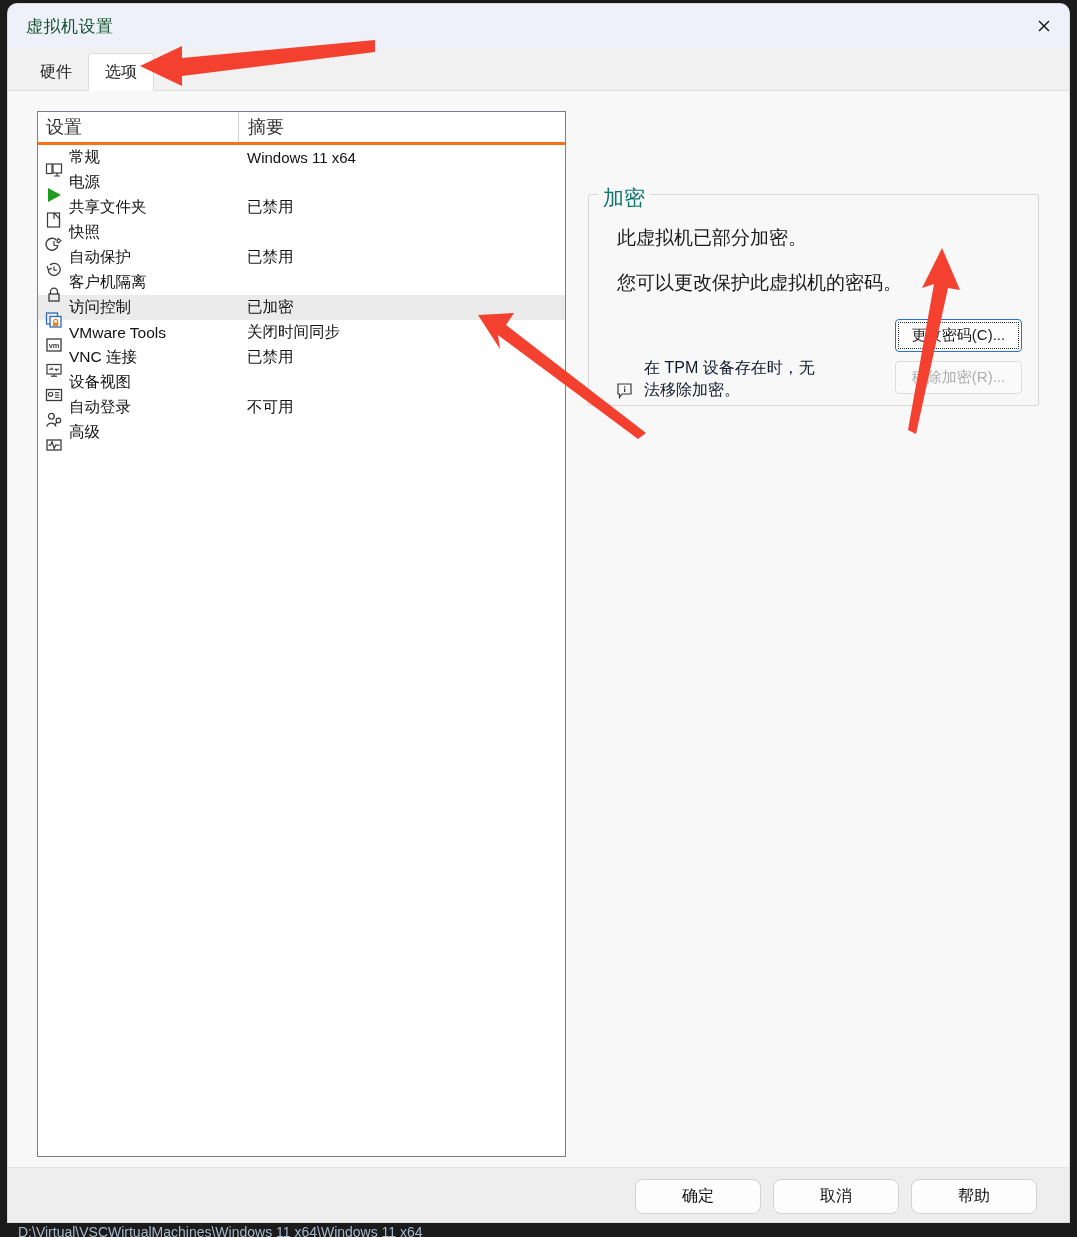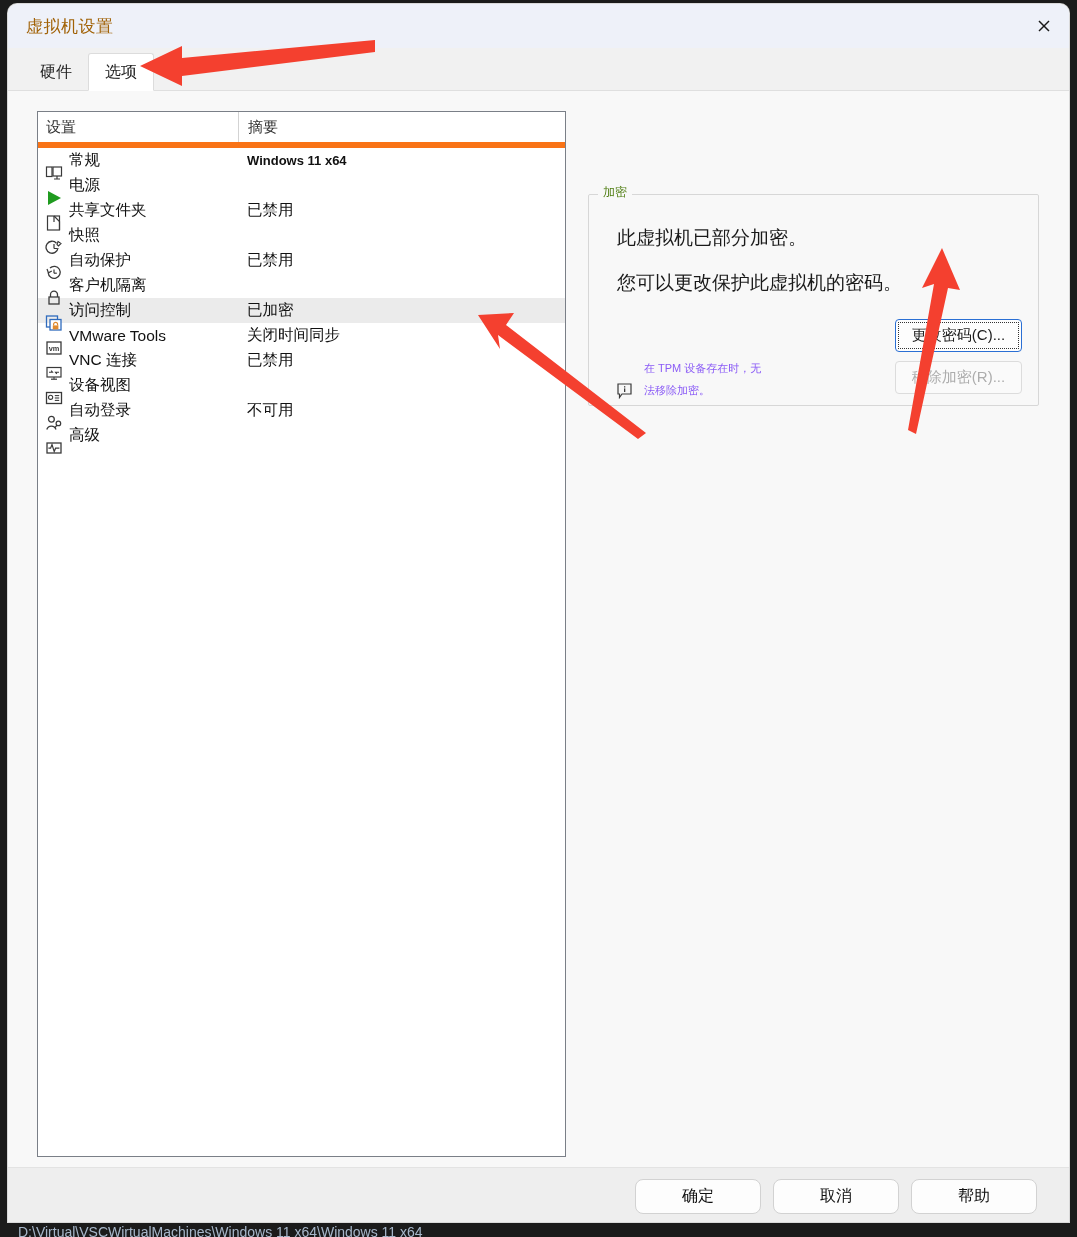--- a/index.html
+++ b/index.html
@@ -33,21 +33,21 @@
   .titlebar {
     position: relative;
     height: 44px;
     background: #eef1f9;
     border-radius: 9px 9px 0 0;
   }
   .title-text {
     position: absolute;
     left: 18px; top: 11px;
     font-size: 17px;
-    color: #a16207;
+    color: #14532d;
     letter-spacing: .5px;
     font-family: Liberation Serif, serif;
   }
   .close-btn {
     position: absolute;
     right: 0; top: 0;
     width: 50px; height: 44px;
     display: flex; align-items: center; justify-content: center;
     font-size: 19px;
     color: #1a1a1a;
@@ -100,23 +100,23 @@
     height: 1046px;
     background: #ffffff;
     border: 1px solid #7a7f87;
     box-sizing: border-box;
     overflow: hidden;
   }
   .list-header {
     display: flex;
     height: 30px;
     align-items: center;
-    font-size: 15px;
+    font-size: 18px;
     color: #333333;
-    border-bottom: 6px solid #f97316;
+    border-bottom: 3px solid #f97316;
   }
   .lh-settings {
     width: 200px;
     padding-left: 8px;
     box-sizing: border-box;
   }
   .lh-summary {
     flex: 1;
     padding-left: 9px;
     border-left: 1px solid #d3d3d3;
@@ -144,21 +144,21 @@
     padding-left: 7px;
     box-sizing: border-box;
     white-space: nowrap;
   }
   .row-summary {
     flex: 1;
     padding-left: 9px;
     box-sizing: border-box;
     white-space: nowrap;
   }
-  .row-summary.bold { font-weight: bold; font-size: 13px; }
+  .row-summary.bold { font-weight: normal; font-size: 15px; }
 
   .icon {
     width: 18px; height: 18px;
     display: inline-flex;
     align-items: center;
     justify-content: center;
     flex: 0 0 18px;
     margin-top: 24px;
   }
   .icon svg { display: block; }
@@ -171,42 +171,42 @@
     height: 212px;
     border: 1px solid #d7d7d7;
     border-radius: 2px;
     box-sizing: border-box;
   }
   .group-title {
     position: absolute;
     left: 9px; top: -11px;
     background: #f8f8f8;
     padding: 0 5px;
-    font-size: 12px;
-    color: #4d7c0f;
+    font-size: 21px;
+    color: #0f766e;
   }
   .g-line {
     position: absolute;
     font-size: 19px;
     color: #1a1a1a;
     white-space: nowrap;
   }
   .g-line.l1 { left: 28px; top: 30px; }
   .g-line.l2 { left: 28px; top: 75px; }
 
   .note {
     position: absolute;
     left: 26px; top: 162px;
     display: flex;
     gap: 11px;
     width: 250px;
   }
   .note-text {
-    font-size: 11px;
-    color: #8b5cf6;
+    font-size: 16px;
+    color: #0f172a;
     line-height: 22px;
   }
 
   .gbtn {
     position: absolute;
     width: 127px;
     height: 33px;
     font-size: 15px;
     display: flex;
     align-items: center;

